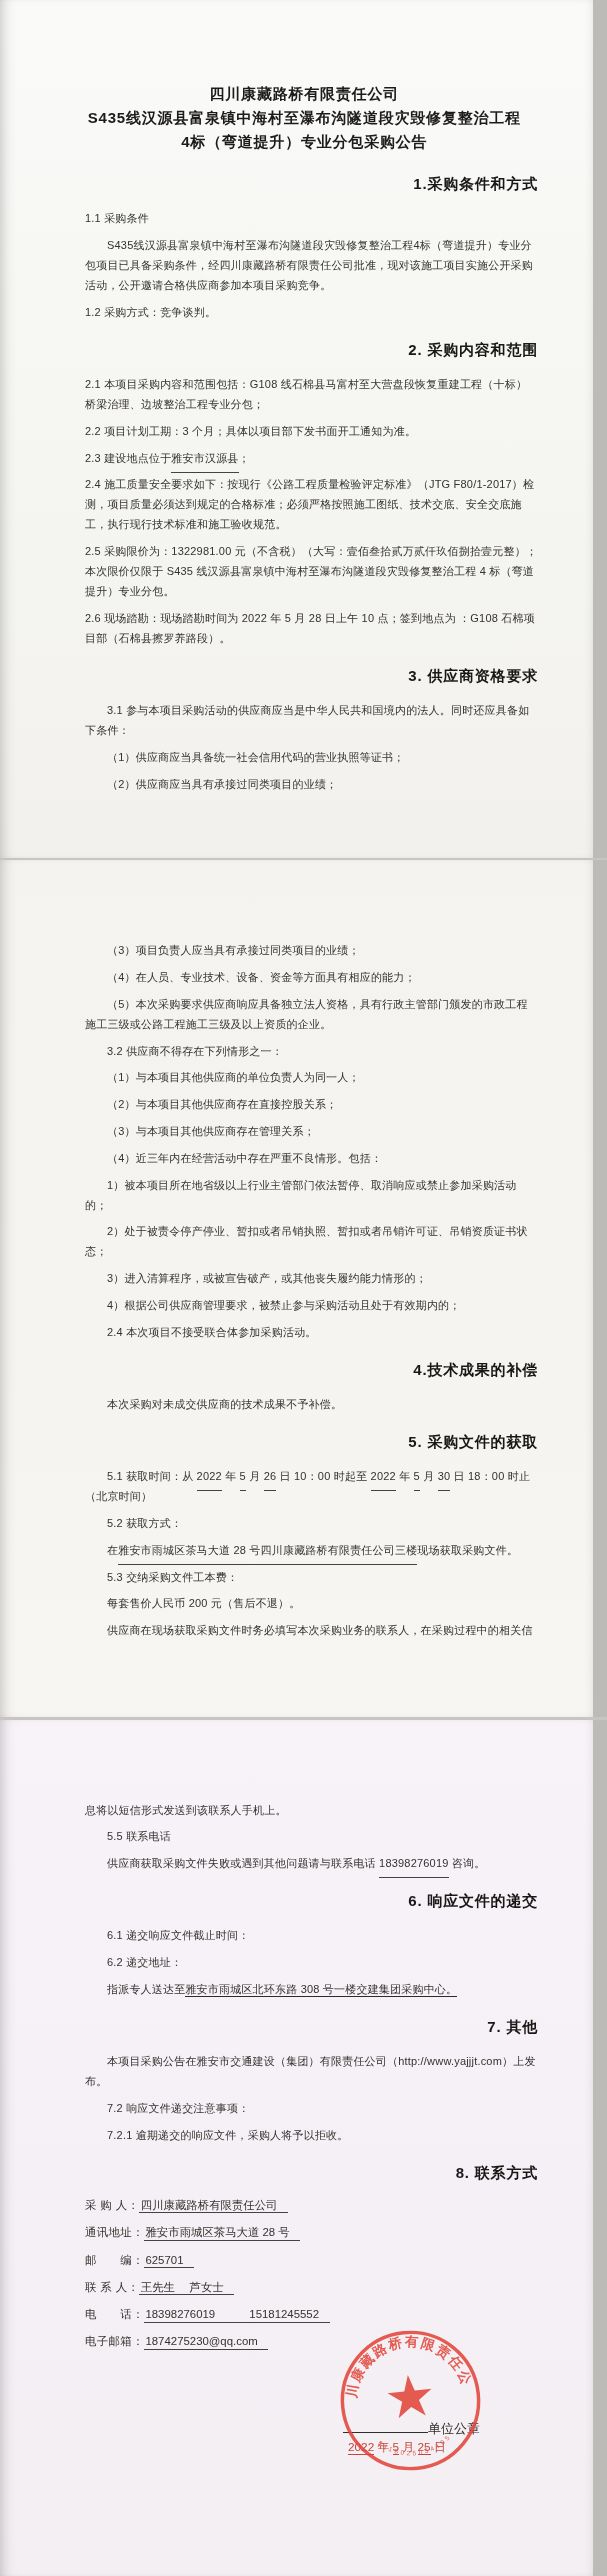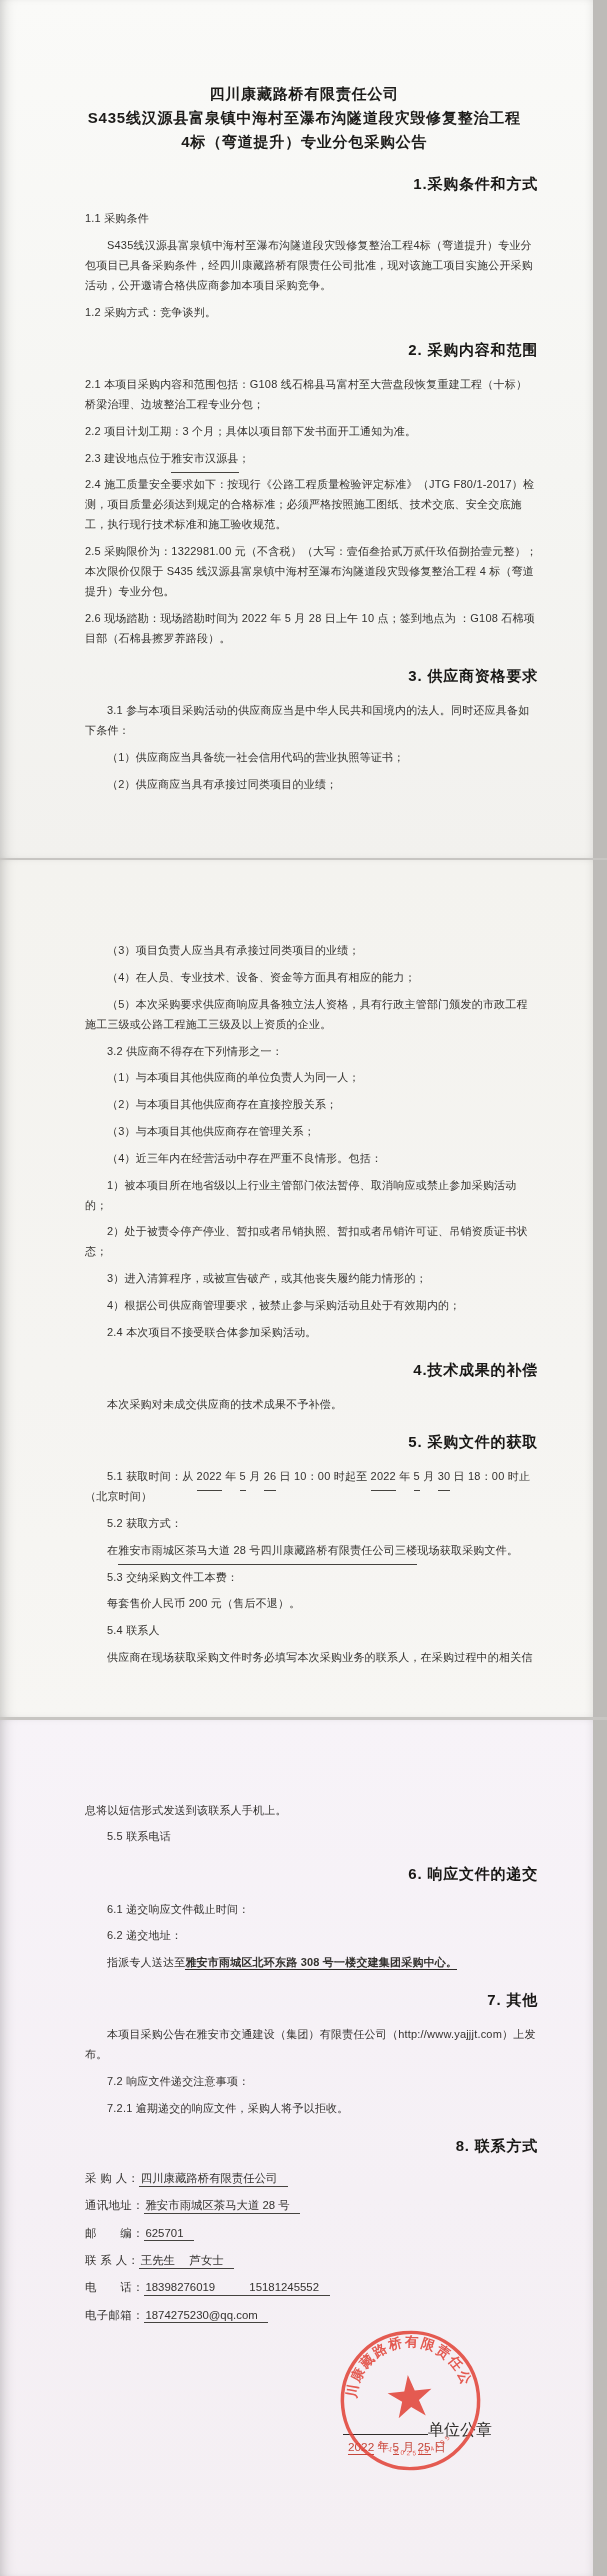--- a/index.html
+++ b/index.html
@@ -14,27 +14,27 @@
   .page3{height:856px;padding:80px 55px 0 85px;
          background:linear-gradient(180deg,#f7f3f8 0%,#f5f0f5 55%,#f4eff3 100%);}
   .gap{height:2.3px;background:#c7c5c2;}
   .title-block{text-align:center;margin:0 0 20px -14.4px;}
   .title-line{font-size:15px;font-weight:700;color:#1d1c1a;line-height:24px;letter-spacing:0.8px;}
   h2.sec{font-size:15px;font-weight:700;color:#191816;letter-spacing:0.8px;
          margin:18px 0 13.7px;line-height:20.5px;text-align:right;}
   p.b{font-size:11px;color:#34322f;line-height:20px;letter-spacing:0.2px;margin:0 0 6.8px;}
   p.ind{text-indent:2em;}
   .u{border-bottom:0.8px solid #45433f;padding-bottom:8px;}
-  .u-strong{font-weight:700;border-bottom:1.1px solid #2d2b28;padding-bottom:0.8px;text-align:right;}
+  .u-strong{font-weight:400;border-bottom:1.1px solid #2d2b28;padding-bottom:0.8px;text-align:right;}
   p.red{color:#dd6a62;}
   .ur{border-bottom:0.8px solid #dd6a62;padding-bottom:0.8px;}
   .field-row{margin:0 0 10.6px;font-size:11.4px;color:#34322f;line-height:16.7px;}
   .flabel{white-space:pre;letter-spacing:0.4px;}
   .fvalue{white-space:pre;border-bottom:0.8px solid #45433f;padding:0 10.6px 1.5px 1.5px;}
-  .sign-row{position:absolute;left:343px;top:700px;font-size:16px;color:#2f2d2a;}
+  .sign-row{position:absolute;left:343px;top:700px;font-size:13px;color:#2f2d2a;}
   .blank-line{display:inline-block;width:85px;border-bottom:1.1px solid #2f2d2a;height:10.6px;vertical-align:baseline;}
   .sign-date{position:absolute;left:348px;top:720px;font-size:11.8px;color:#c4473b;white-space:pre;}
   .dru{border-bottom:0.8px solid #c4473b;padding-bottom:0.8px;}
   .seal{position:absolute;left:337px;top:607px;width:147px;height:147px;opacity:.87;
         transform:rotate(-6deg);pointer-events:none;}
 </style>
 </head>
 <body>
 
 <div class="doc">
@@ -84,29 +84,29 @@
 
     <h2 class="sec">4.技术成果的补偿</h2>
     <p class="b ind">本次采购对未成交供应商的技术成果不予补偿。</p>
 
     <h2 class="sec">5.  采购文件的获取</h2>
     <p class="b ind"><span>5.1 获取时间：从 </span><span class="u">2022</span><span> 年 </span><span class="u">5</span><span> 月 </span><span class="u">26</span><span> 日 10：00 时起至 </span><span class="u">2022</span><span> 年 </span><span class="u">5</span><span> 月 </span><span class="u">30</span><span> 日 18：00 时止（北京时间）</span></p>
     <p class="b ind">5.2  获取方式：</p>
     <p class="b ind"><span>在</span><span class="u">雅安市雨城区茶马大道 28 号四川康藏路桥有限责任公司三楼</span><span>现场获取采购文件。</span></p>
     <p class="b ind">5.3 交纳采购文件工本费：</p>
     <p class="b ind">每套售价人民币 200  元（售后不退）。</p>
-    <p class="b ind">5.4 联系人</p>
     <p class="b ind">供应商在现场获取采购文件时务必填写本次采购业务的联系人，在采购过程中的相关信</p>
   </section>
 
   <div class="gap"></div>
 
   <section class="page page3">
     <p class="b">息将以短信形式发送到该联系人手机上。</p>
     <p class="b ind">5.5 联系电话</p>
+    <p class="b ind"><span>供应商获取采购文件失败或遇到其他问题请与联系电话 </span><span class="u">18398276019</span><span> 咨询。</span></p>
 
     <h2 class="sec">6.  响应文件的递交</h2>
     <p class="b ind">6.1 递交响应文件截止时间：</p>
     <p class="b ind">6.2 递交地址：</p>
     <p class="b ind"><span>指派专人送达至</span><span class="u-strong">雅安市雨城区北环东路 308 号一楼交建集团采购中心。</span></p>
 
     <h2 class="sec">7.  其他</h2>
     <p class="b ind">本项目采购公告在雅安市交通建设（集团）有限责任公司（http://www.yajjjt.com）上发布。</p>
     <p class="b ind">7.2 响应文件递交注意事项：</p>
     <p class="b ind">7.2.1 逾期递交的响应文件，采购人将予以拒收。</p>

